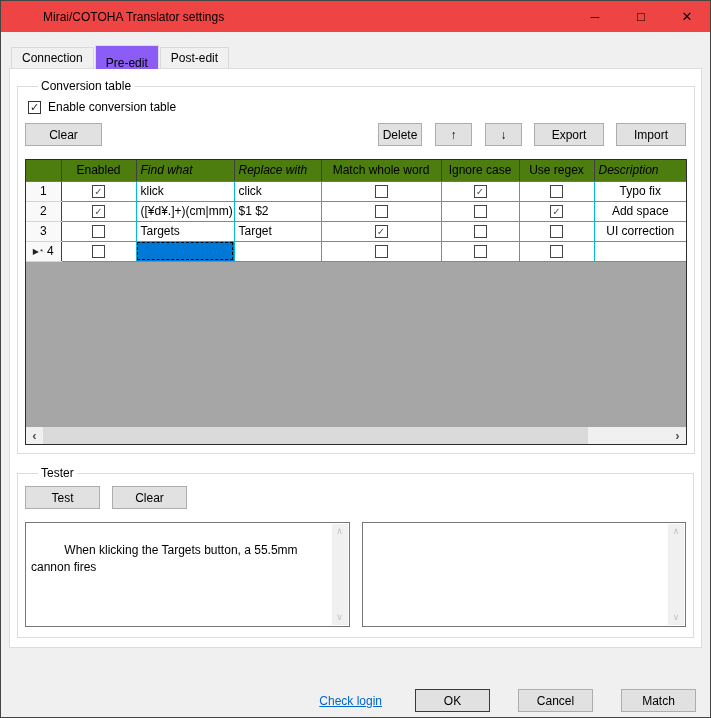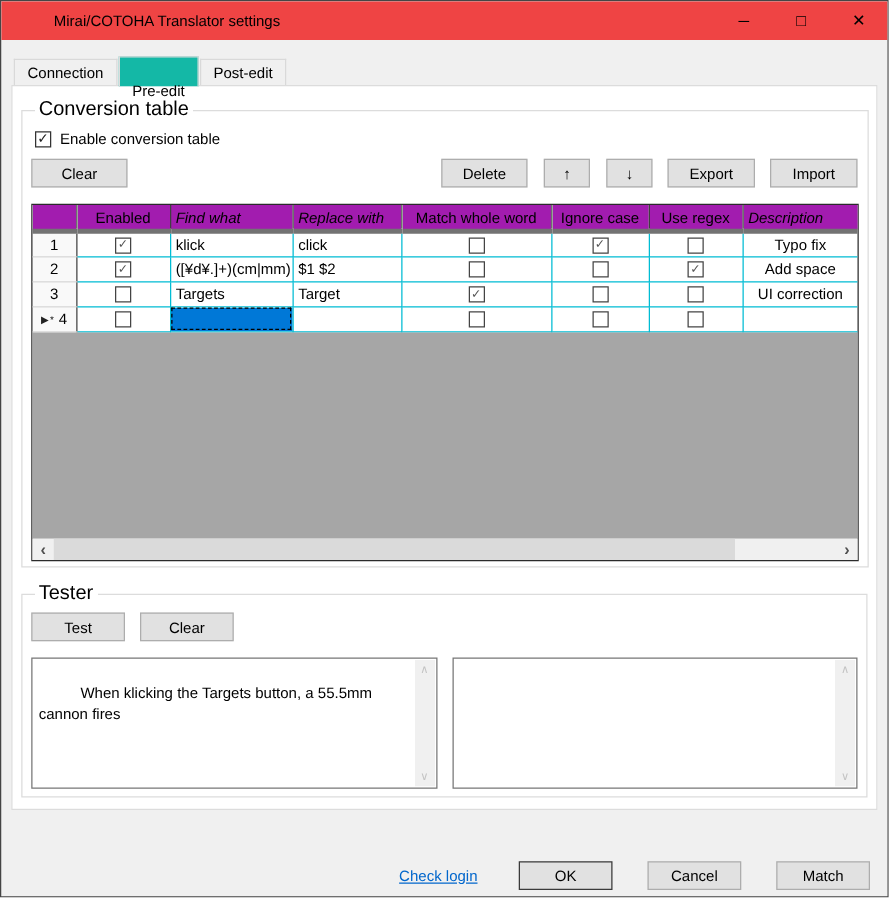--- a/index.html
+++ b/index.html
@@ -11,44 +11,44 @@
   .titlebar { height:31px; background:#ef4444; display:flex; align-items:center;padding-left:32px; }
   .titlebar .title { padding-left:10px; font-size:12px; }
   .win-controls { margin-left:auto; display:flex; height:100%; }
   .win-btn { width:46px; height:100%; display:flex; align-items:center; justify-content:center; font-size:12px; color:#000; cursor:default; }
   .win-btn.max { font-size:13px; }
   .win-btn.close { font-size:13px; }
 
   
   .tabstrip { display:flex; align-items:flex-end; padding-left:10px; margin-top:13px; position:relative; z-index:2; }
   .tab { background:#F0F0F0; border:1px solid #D9D9D9; border-bottom:none; height:21px; padding:3px 10px 0; margin-right:1px; }
-  .tab.active { background:#14b8a6; border-color:#DCDCDC; height:24px; padding-top:20px; margin-bottom:-1px; }
+  .tab.active { background:#8b5cf6; border-color:#DCDCDC; height:24px; padding-top:10px; margin-bottom:-1px; }
 
   .tabpage { margin:0 8px; background:#fff; border:1px solid #DCDCDC; height:580px; padding:5px 7px; position:relative; z-index:1; }
 
   fieldset.groupbox { border:1px solid #DCDCDC; padding:2px 7px 8px; }
-  fieldset.groupbox legend { padding:0 3px; margin-left:3px; font-size:16px; }
+  fieldset.groupbox legend { padding:0 3px; margin-left:13px; font-size:12px; }
   .conversion-box { margin-top:5px; height:375px; }
   .tester-box { margin-top:12px; height:172px; }
 
   .check-row { display:flex; align-items:center; gap:7px; margin:5px 0 9px 3px; }
   .checkbox { width:13px; height:13px; border:1px solid #333; background:#fff; display:inline-flex; align-items:center; justify-content:center; font-size:11px; color:#222; line-height:1; flex:none; }
 
   .btn { height:23px; background:#E1E1E1; border:1px solid #ADADAD; font-family:inherit; font-size:12px; color:#000; }
   .btn-row { display:flex; align-items:center; width:661px; }
   .btn-clear { width:77px; }
-  .btn-delete { width:69px; margin-left:auto; }
+  .btn-delete { width:44px; margin-left:auto; }
   .btn-up, .btn-down { width:37px; margin-left:13px; }
   .btn-export { width:70px; margin-left:12px; }
   .btn-import { width:70px; margin-left:12px; }
 
   
   .grid { margin-top:13px; width:662px; border:1px solid #2B2B2B; background:#fff; }
   table.dgv { border-collapse:collapse; table-layout:fixed; width:660px; font-size:12px; }
-  .dgv th { font-weight:normal; height:21px; background:#a21caf; border-bottom:4px solid #737373; border-right:1px solid #404040; overflow:hidden; white-space:nowrap; }
+  .dgv th { font-weight:normal; height:21px; background:#4d7c0f; border-bottom:1px solid #737373; border-right:1px solid #404040; overflow:hidden; white-space:nowrap; }
   .dgv th:last-child { border-right:none; }
   .dgv th.txt { text-align:left; padding:0 4px;font-style:italic; }
   .dgv td { height:20px; overflow:hidden; white-space:nowrap; }
   .dgv td.rowhdr { background:#F9F9F9; border-right:1px solid #404040; border-bottom:1px solid #D4D4D4; text-align:center; padding:0 2px; }
   .dgv td.cell { border-right:1px solid #00BCD4; border-bottom:1px solid #00BCD4; padding:0 4px; }
   .dgv td.cell:last-child { border-right:none;text-align:center; }
   .dgv td.chk { text-align:center; padding:0; }
   .dgv td.sel { background:#0078D7; outline:1px dashed #000; outline-offset:-2px; }
   .grid-checkbox { width:13px; height:13px; border:1px solid #444; background:#fff; display:inline-flex; align-items:center; justify-content:center; font-size:10px; color:#555; line-height:1; vertical-align:middle; }
   .rowhdr-flex { display:flex; align-items:center; justify-content:center; gap:3px; }

